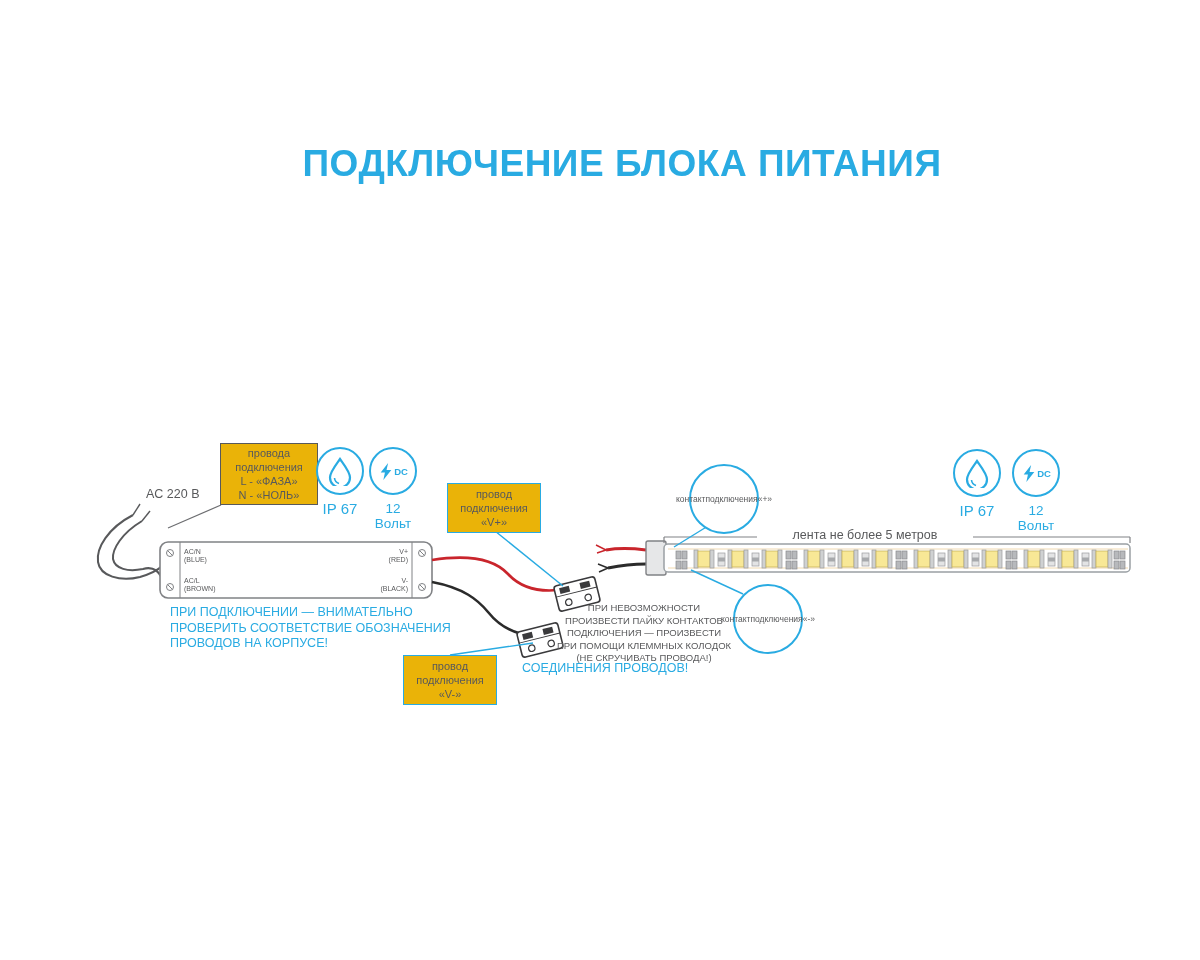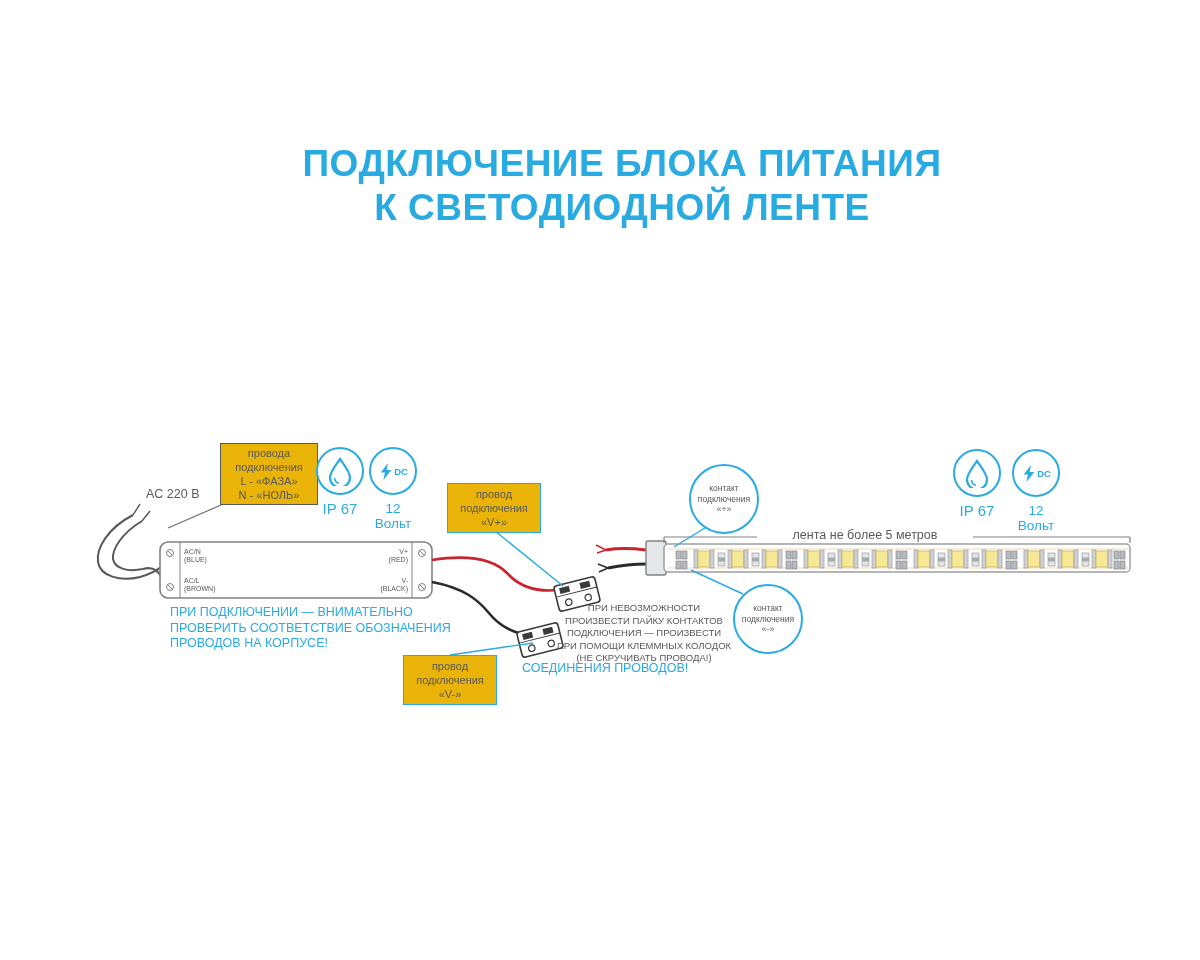--- a/index.html
+++ b/index.html
@@ -15,21 +15,21 @@
   .callout.blue{border-color:#29abe2;}
   .blue-note{color:#29abe2;font-weight:400;font-size:12.5px;line-height:15.5px;}
   .dark-note{color:#58595b;font-size:9.5px;line-height:12.5px;text-align:center;}
   .badge{width:56px;text-align:center;}
   .badge-circle{width:44px;height:44px;border:2.5px solid #29abe2;border-radius:50%;
                 margin:0 auto;display:flex;flex-direction:row;align-items:center;justify-content:center;}
   .badge-label{color:#29abe2;font-size:15px;margin-top:6px;line-height:16px;}
   .badge-label.small{font-size:13.5px;line-height:15px;}
   .dc-text{color:#29abe2;font-weight:700;font-size:9.5px;line-height:10px;margin-top:1px;}
   .contact-circle{width:66px;height:66px;border:2px solid #29abe2;border-radius:50%;background:#fff;
-                  display:flex;flex-direction:column;align-items:center;justify-content:center;
+                  display:flex;flex-direction:row;align-items:center;justify-content:center;
                   font-size:8.5px;line-height:10.5px;color:#58595b;text-align:center;}
   .tiny-term{font-size:7px;line-height:8px;color:#58595b;}
   .strip-caption{background:#fff;padding:0 8px;font-size:12.5px;color:#58595b;}
 </style>
 </head>
 <body>
 
 <div class="canvas">
 
   <svg class="art" width="1200" height="960" viewBox="0 0 1200 960">
@@ -134,21 +134,20 @@
     <g stroke="#29abe2" stroke-width="1.4">
       <line x1="495" y1="531" x2="563" y2="586"></line>
       <line x1="450" y1="655" x2="533" y2="643"></line>
       <line x1="708" y1="526" x2="674" y2="547"></line>
       <line x1="743" y1="594" x2="691" y2="570"></line>
     </g>
   </svg>
 
   <div class="abs title">
     <div>ПОДКЛЮЧЕНИЕ БЛОКА ПИТАНИЯ</div>
-    <div>К СВЕТОДИОДНОЙ ЛЕНТЕ</div>
   </div>
 
   <div class="abs" style="left:146px;top:487px;font-size:12.5px;">AC 220 В</div>
 
   <div class="abs callout" style="left:220px;top:443px;width:96px;height:60px;">
     <div>провода</div>
     <div>подключения</div>
     <div>L - «ФАЗА»</div>
     <div>N - «НОЛЬ»</div>
   </div>

